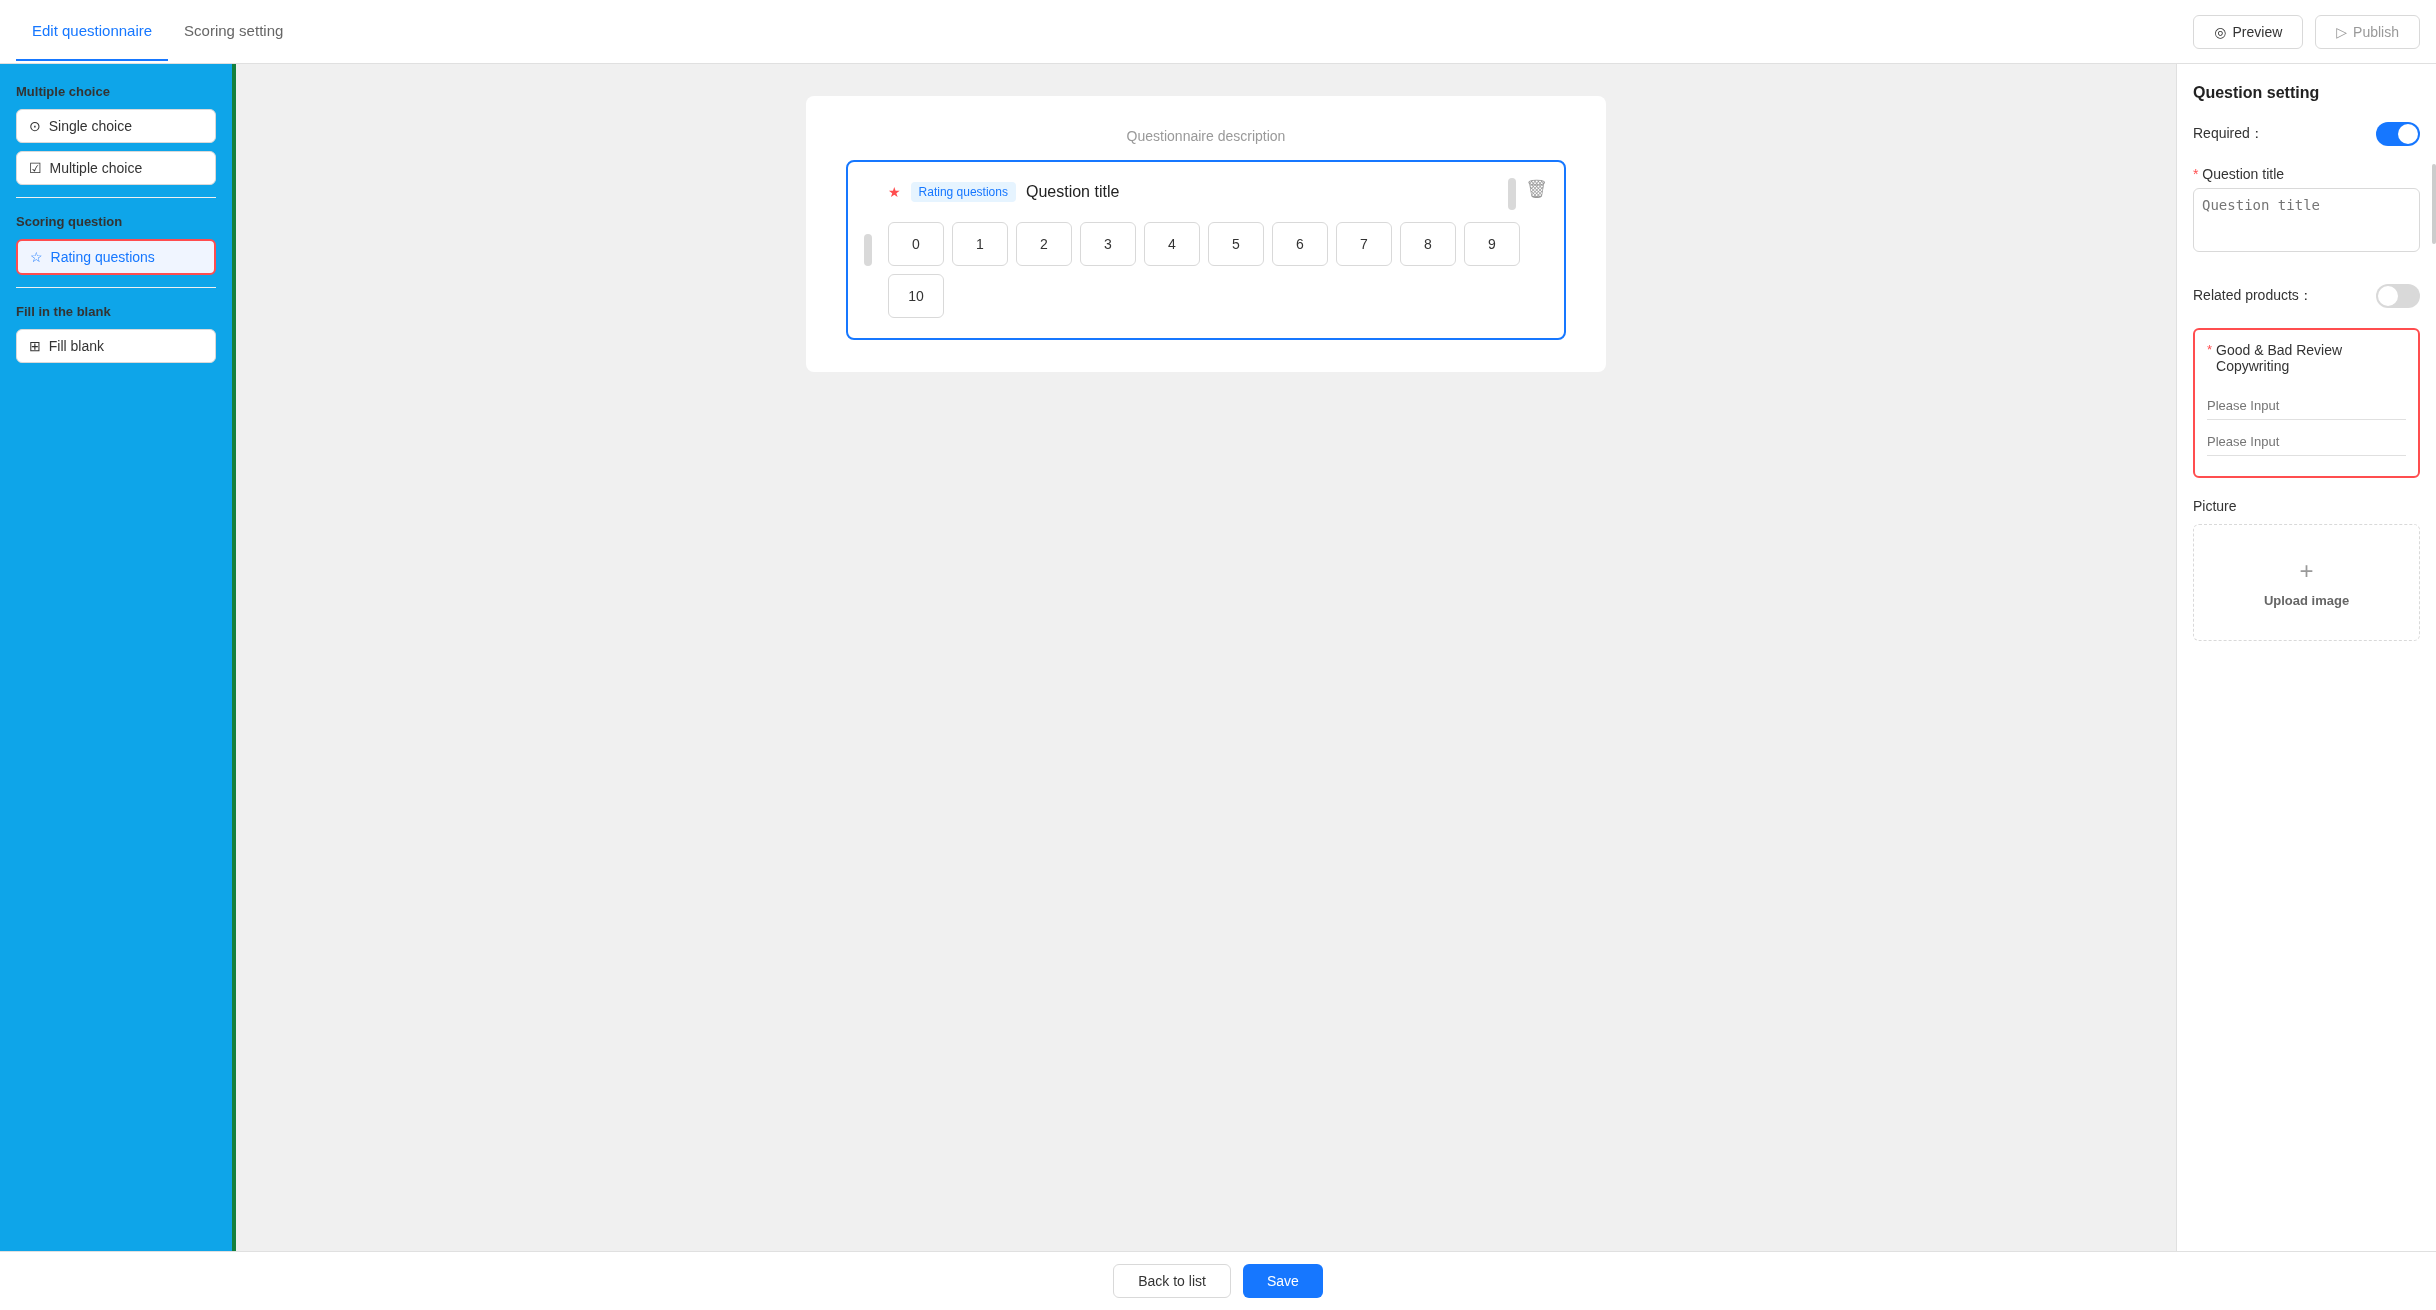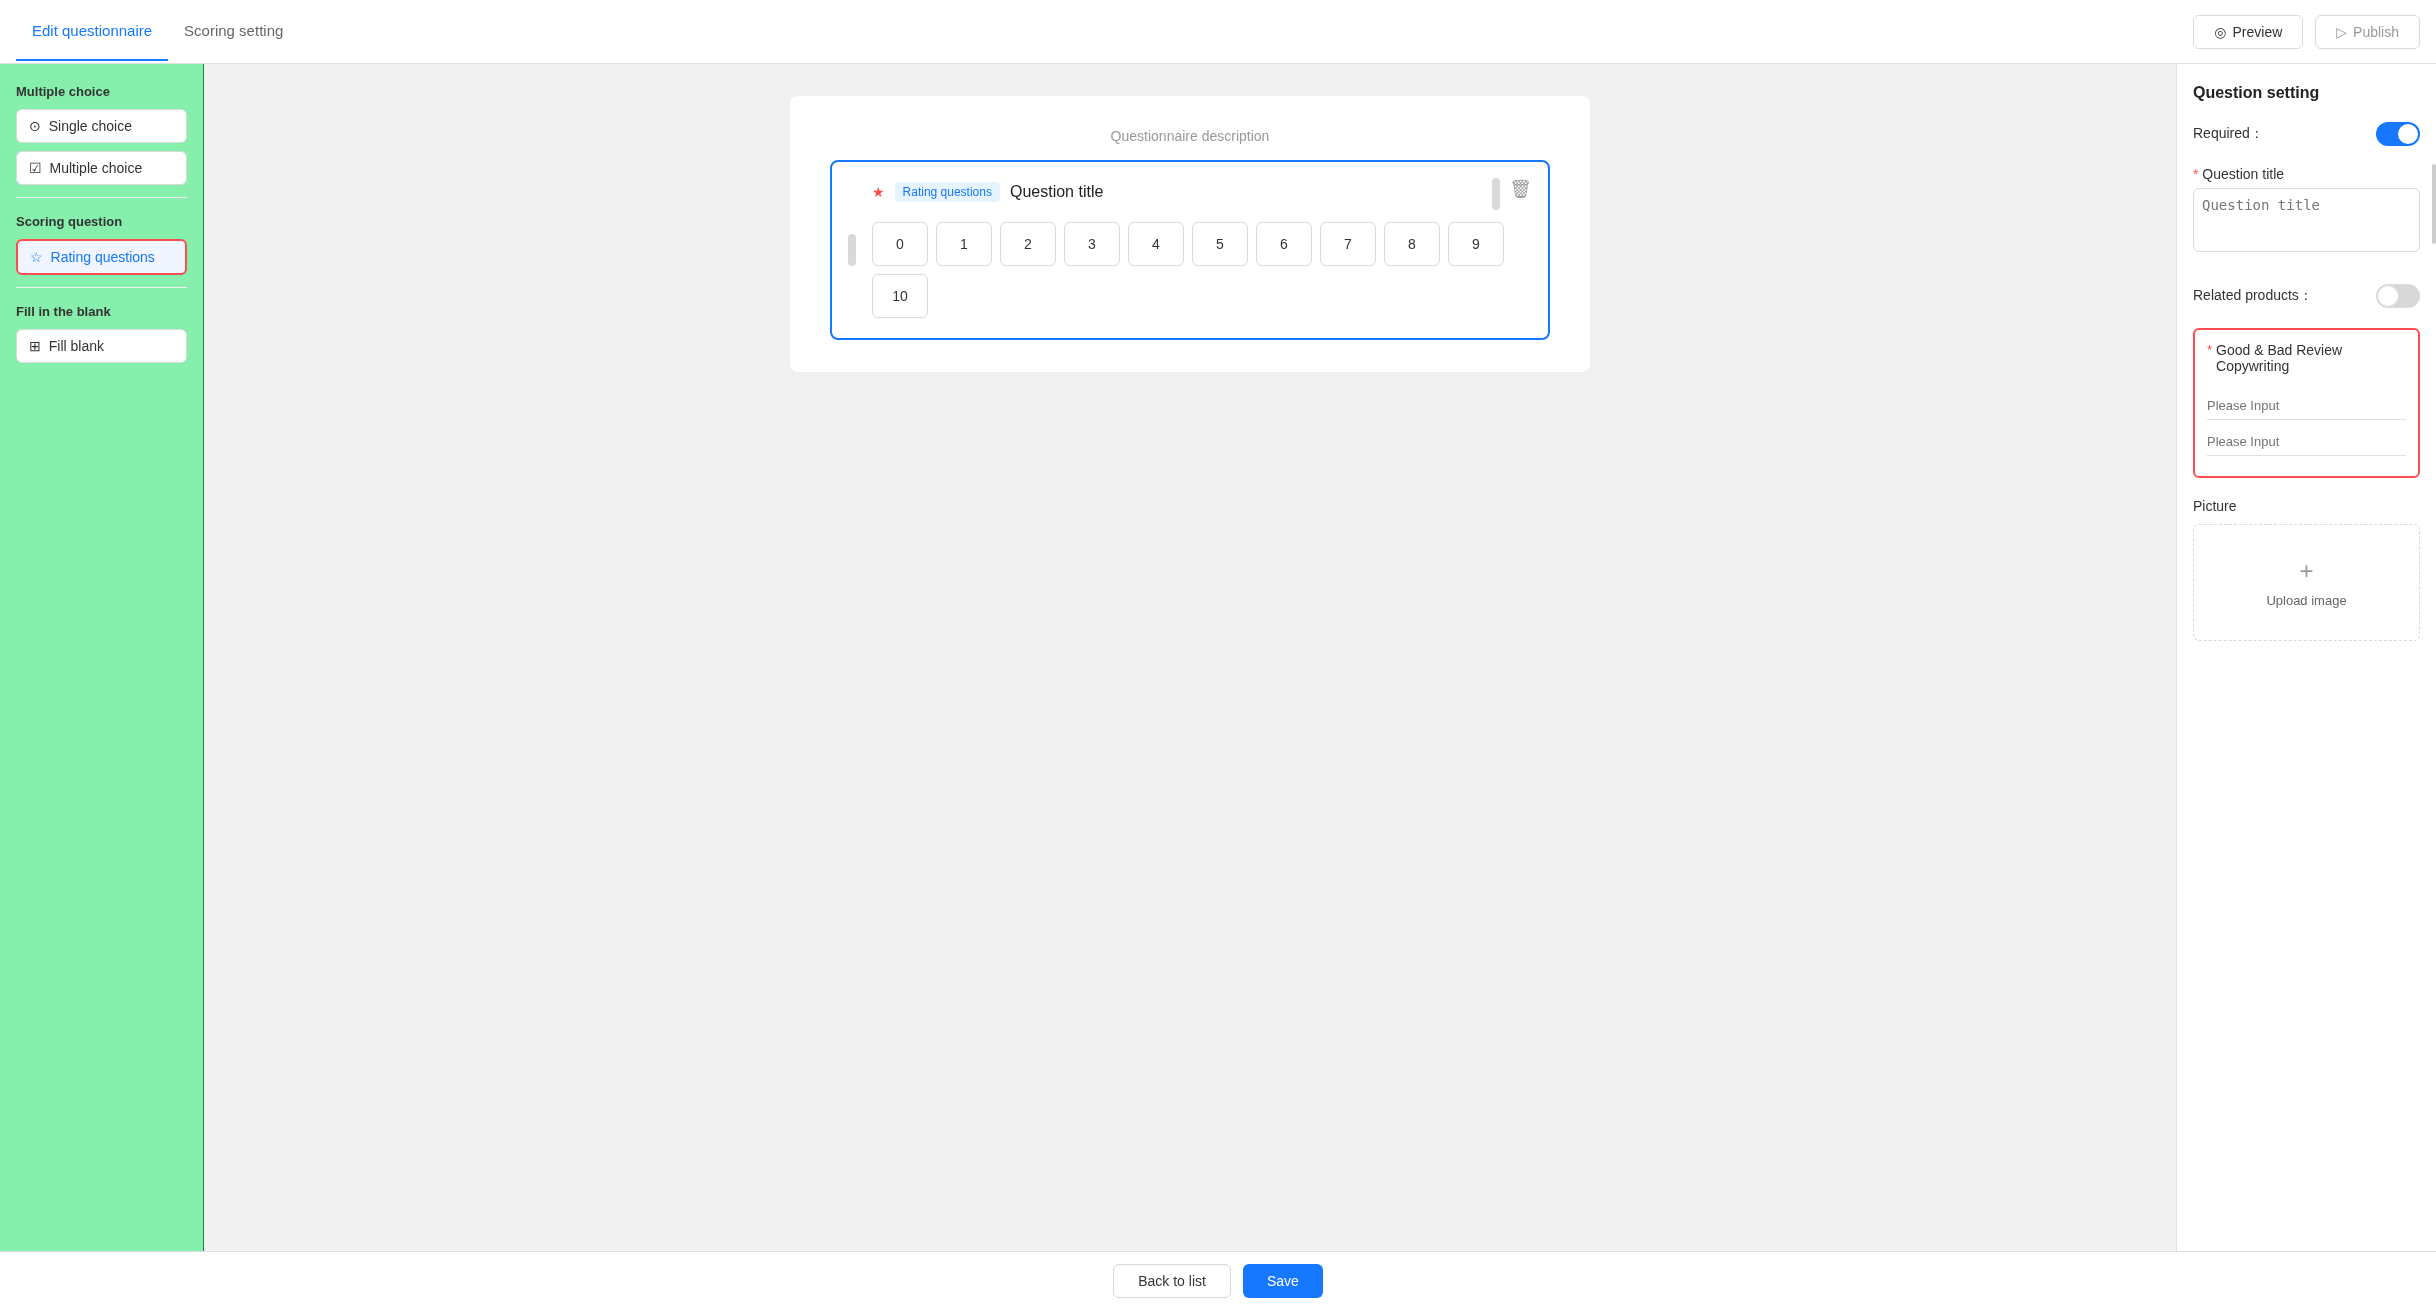--- a/index.html
+++ b/index.html
@@ -11,21 +11,21 @@
     .header-tab { padding: 20px 16px; cursor: pointer; font-size: 15px; color: #666; border-bottom: 2px solid transparent; text-decoration: none; }
     .header-tab.active { color: #1677ff; border-bottom: 2px solid #1677ff; font-weight: 500; }
     .header-actions { display: flex; gap: 12px; align-items: center; }
     .btn-preview { border: 1px solid #d9d9d9; background: #fff; padding: 8px 20px; border-radius: 6px; cursor: pointer; font-size: 14px; display: flex; align-items: center; gap: 6px; color: #333; }
     .btn-publish { border: 1px solid #d9d9d9; background: #fff; padding: 8px 20px; border-radius: 6px; cursor: pointer; font-size: 14px; display: flex; align-items: center; gap: 6px; color: #999; }
 
     
     .main-layout { display: flex; flex: 1; overflow: hidden; }
 
     
-    .sidebar { width: 204px; background: #86efac; border-right: 1px solid #15803d; padding: 20px 16px; overflow-y: auto; flex-shrink: 0; }
+    .sidebar { width: 236px; background: #0ea5e9; border-right: 4px solid #15803d; padding: 20px 16px; overflow-y: auto; flex-shrink: 0; }
     .sidebar-section-title { font-size: 13px; font-weight: 600; color: #333; margin-bottom: 10px; margin-top: 16px; }
     .sidebar-section-title:first-child { margin-top: 0; }
     .sidebar-item { display: flex; align-items: center; gap: 8px; padding: 8px 12px; border: 1px solid #d9d9d9; border-radius: 6px; cursor: pointer; font-size: 14px; color: #333; background: #fff; margin-bottom: 8px; width: 100%; }
     .sidebar-item.active { border-color: #1677ff; color: #1677ff; background: #f0f5ff; }
     .sidebar-item.highlighted { border: 2px solid #ff4d4f; }
 
     
     .canvas { flex: 1; overflow-y: auto; padding: 32px; display: flex; flex-direction: column; align-items: center; background: #f0f0f0; }
     .questionnaire-card { background: #fff; border-radius: 8px; width: 100%; max-width: 800px; padding: 32px 40px; }
     .questionnaire-title { text-align: center; font-size: 26px; font-weight: 600; color: #222; margin-bottom: 8px; }
@@ -58,21 +58,21 @@
 
     
     .products-box { border: 2px solid #ff4d4f; border-radius: 6px; padding: 12px; margin-bottom: 20px; }
     .products-title { font-size: 14px; font-weight: 500; color: #333; margin-bottom: 10px; }
     .products-input { width: 100%; border: none; border-bottom: 1px solid #e0e0e0; padding: 6px 0; font-size: 13px; color: #999; outline: none; margin-bottom: 8px; background: transparent; }
 
     
     .picture-label { font-size: 14px; color: #333; margin-bottom: 10px; }
     .upload-box { border: 1px dashed #d9d9d9; border-radius: 6px; padding: 32px 16px; display: flex; flex-direction: column; align-items: center; justify-content: center; cursor: pointer; color: #999; gap: 8px; }
     .upload-plus { font-size: 24px; color: #999; }
-    .upload-text { font-size: 13px; color: #666; }
+    .upload-text { font-size: 13px; color: #666; font-weight: bold; }
 
     
     .right-panel-scroll { position: absolute; right: 0; top: 100px; width: 4px; height: 80px; background: #ccc; border-radius: 2px; }
 
     
     .footer { background: #fff; border-top: 1px solid #e0e0e0; padding: 12px 32px; display: flex; justify-content: center; gap: 12px; flex-shrink: 0; }
     .btn-back { border: 1px solid #d9d9d9; background: #fff; padding: 8px 24px; border-radius: 6px; cursor: pointer; font-size: 14px; color: #333; }
     .btn-save { border: none; background: #1677ff; color: #fff; padding: 8px 24px; border-radius: 6px; cursor: pointer; font-size: 14px; }
 
     

